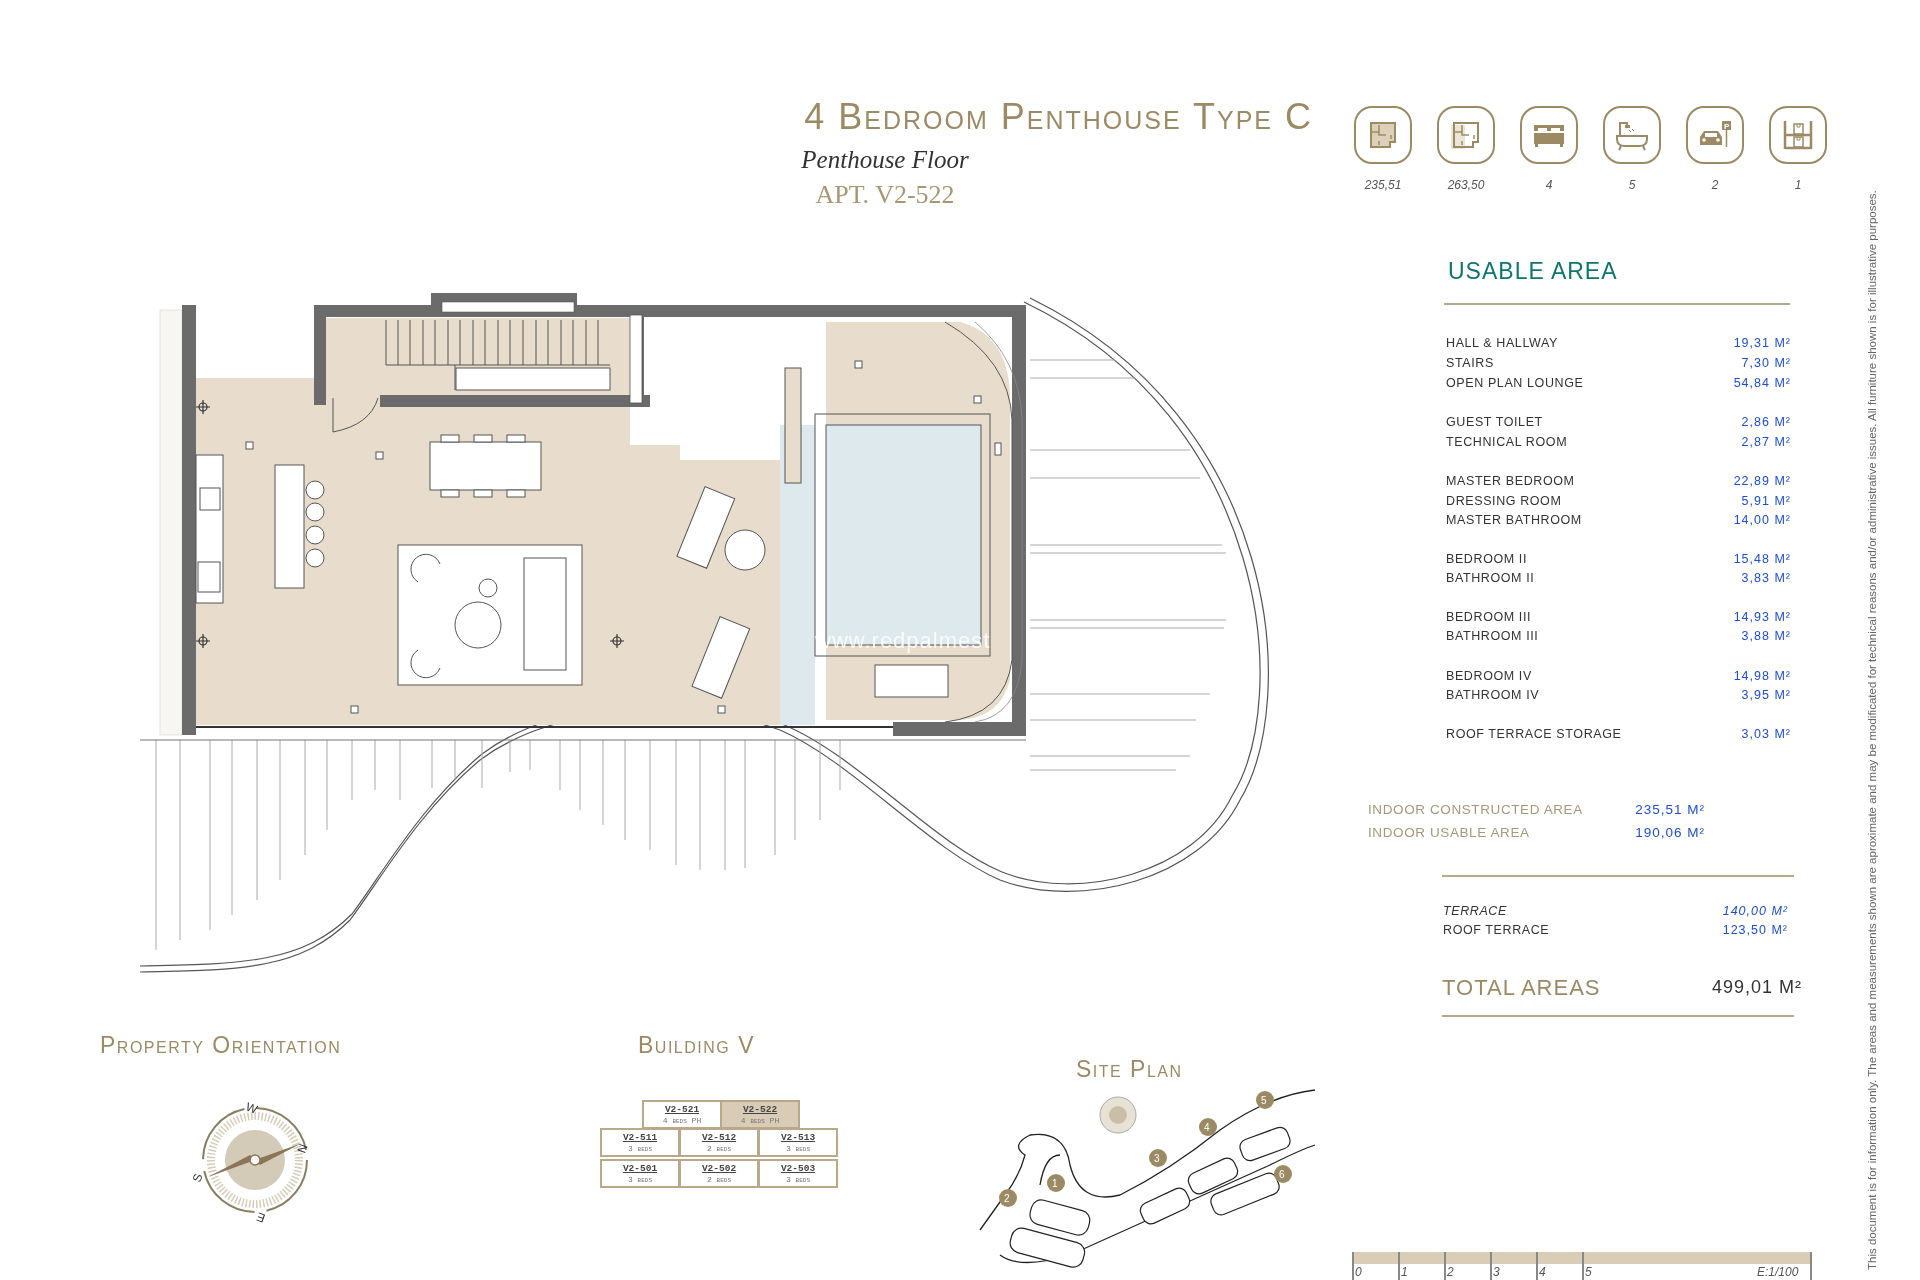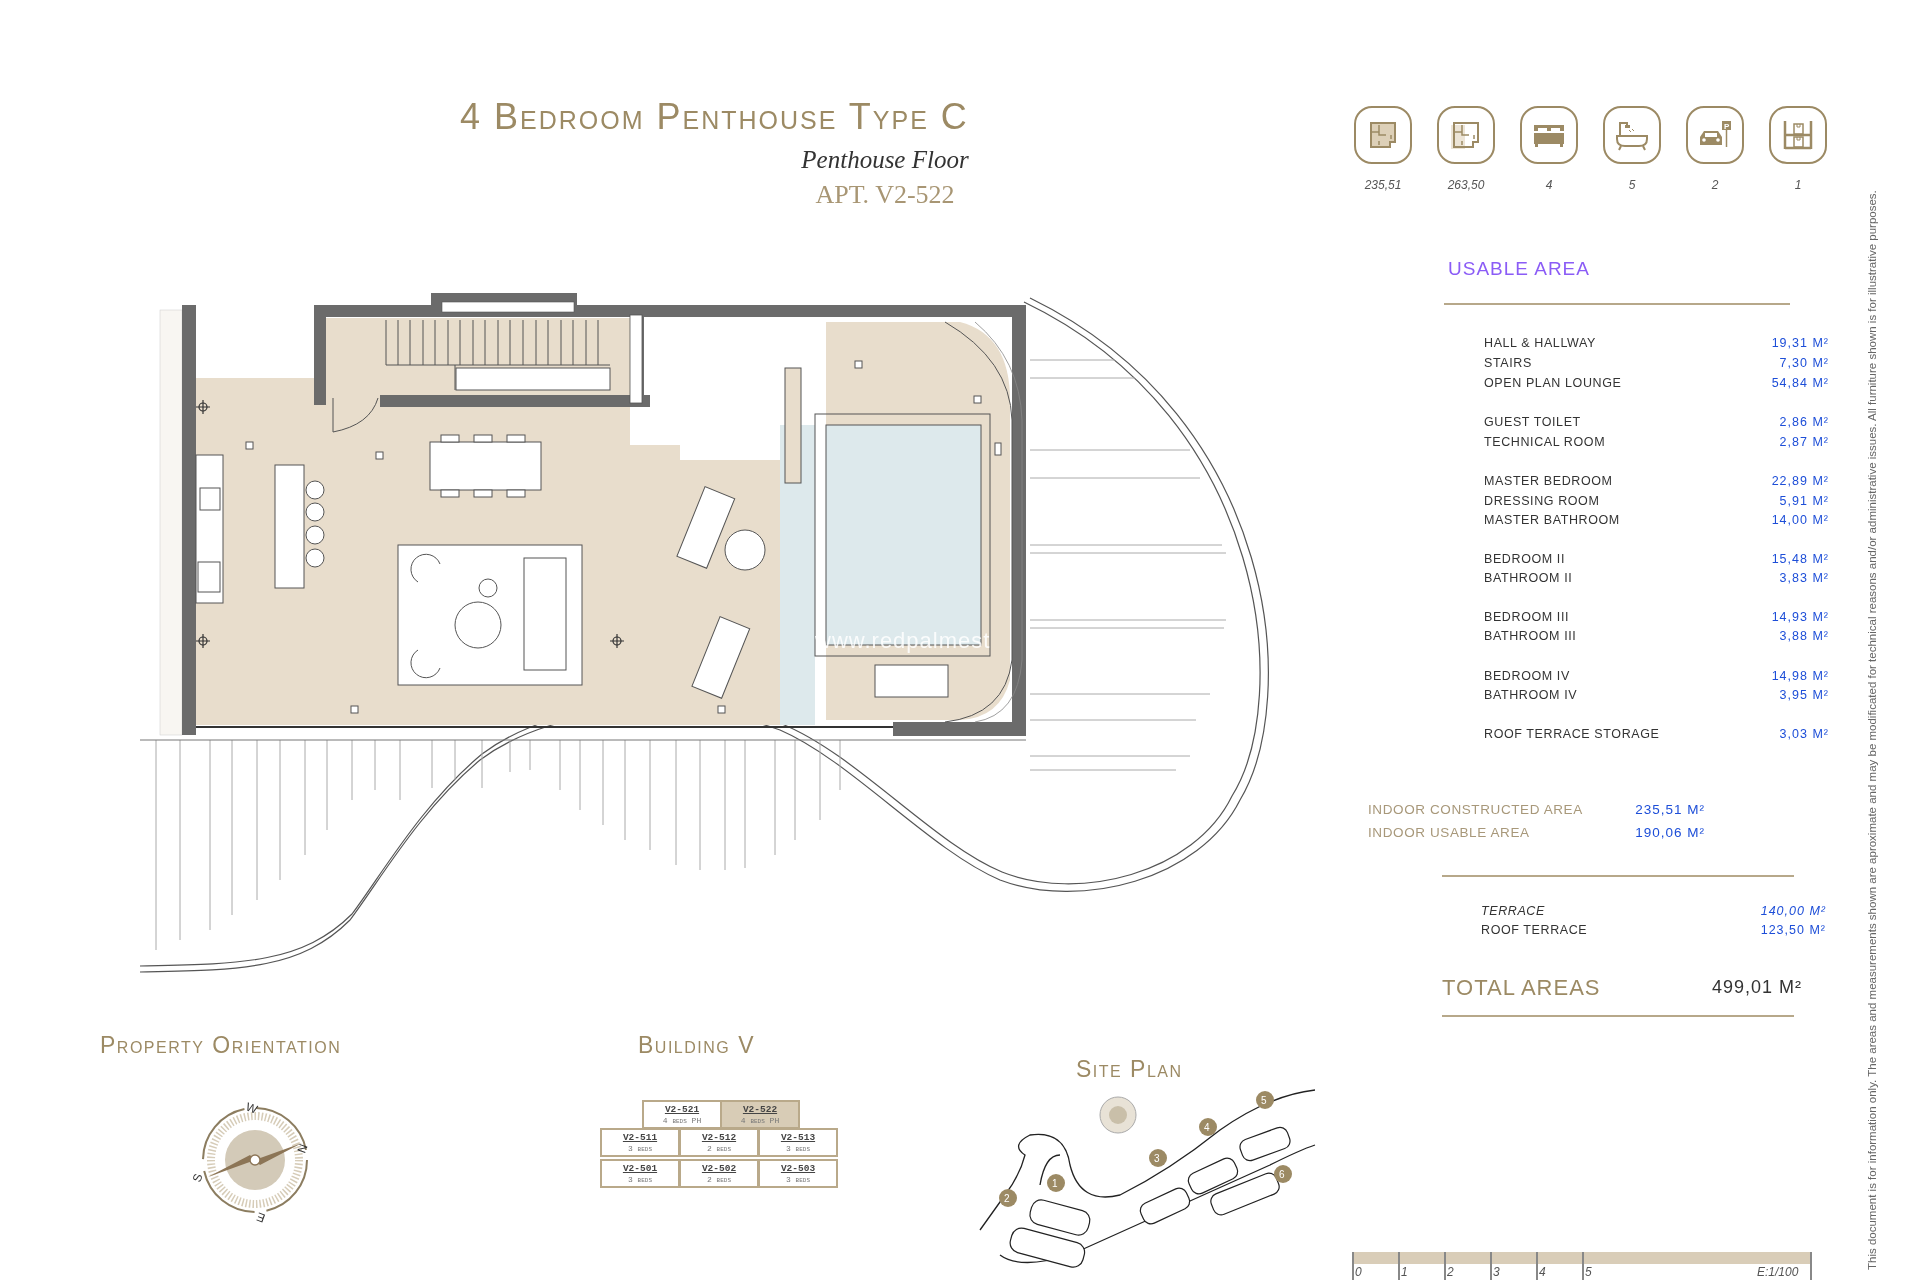--- a/index.html
+++ b/index.html
@@ -1,30 +1,30 @@
 <!DOCTYPE html>
 <html><head>
 <meta charset="utf-8">
 <style>
   html, body { margin:0; padding:0; background:#ffffff; }
   body { width:1920px; height:1280px; position:relative; overflow:hidden; font-family:"Liberation Sans", sans-serif; color:#3a3a3a; }
   .abs { position:absolute; }
-  .title { left:460px; top:96px; width:830px; text-align:left; font-size:36px; letter-spacing:2px; color:#9c8a64; font-variant:small-caps; font-family:"Liberation Sans", sans-serif; }
+  .title { left:483px; top:96px; width:830px; text-align:right; font-size:36px; letter-spacing:2px; color:#9c8a64; font-variant:small-caps; font-family:"Liberation Sans", sans-serif; }
   .subtitle { left:470px; top:146px; width:830px; text-align:center; font-family:"Liberation Serif", serif; font-style:italic; font-size:25px; color:#333; }
   .apt { left:470px; top:180px; width:830px; text-align:center; font-family:"Liberation Serif", serif; font-size:26px; color:#a89674; }
 
   .icons { left:1348px; top:106px; width:490px; height:100px; }
   .icon-item { position:absolute; top:0; width:70px; text-align:center; }
   .icon-box { width:54px; height:54px; margin:0 auto; border:2.5px solid #9c8a64; border-radius:18px; display:flex; align-items:center; justify-content:center; background:#fff; }
   .icon-box svg { width:40px; height:40px; }
   .icon-val { font-size:12px; font-style:italic; color:#555; margin-top:14px; }
 
-  .usable-title { left:1448px; top:258px; font-size:19px; letter-spacing:1px; color:#8b5cf6; }
+  .usable-title { left:1448px; top:258px; font-size:23px; letter-spacing:1px; color:#0f766e; }
   .hr { position:absolute; height:1.5px; background:#b7a88a; }
-  .area-row { position:absolute; left:1446px; width:345px; font-size:12.5px; letter-spacing:0.6px; color:#333; text-transform:uppercase;margin-left:38px; }
+  .area-row { position:absolute; left:1446px; width:345px; font-size:12.5px; letter-spacing:0.6px; color:#333; text-transform:uppercase; }
   .area-row .v { position:absolute; right:0; top:0; color:#1d4ed8; letter-spacing:1px; }
   .sum-row { position:absolute; left:1368px; width:345px; font-size:13.5px; letter-spacing:0.6px; color:#a8987a; text-transform:uppercase; }
   .sum-row .v { position:absolute; right:0; top:0; color:#1d4ed8; letter-spacing:1px; }
   .total { left:1442px; top:975px; width:360px; font-size:22px; letter-spacing:1px; color:#9c8a64; }
   .total .v { position:absolute; right:0; top:2px; font-size:18px; color:#333; }
 
   .disclaimer { position:absolute; left:1866px; top:1270px; width:1240px; transform:rotate(-90deg); transform-origin:0 0; font-size:11.5px; color:#666; white-space:nowrap; }
 
   .sec-title { position:absolute; font-size:23px; letter-spacing:1.5px; color:#9c8a64; font-variant:small-caps; }
 

